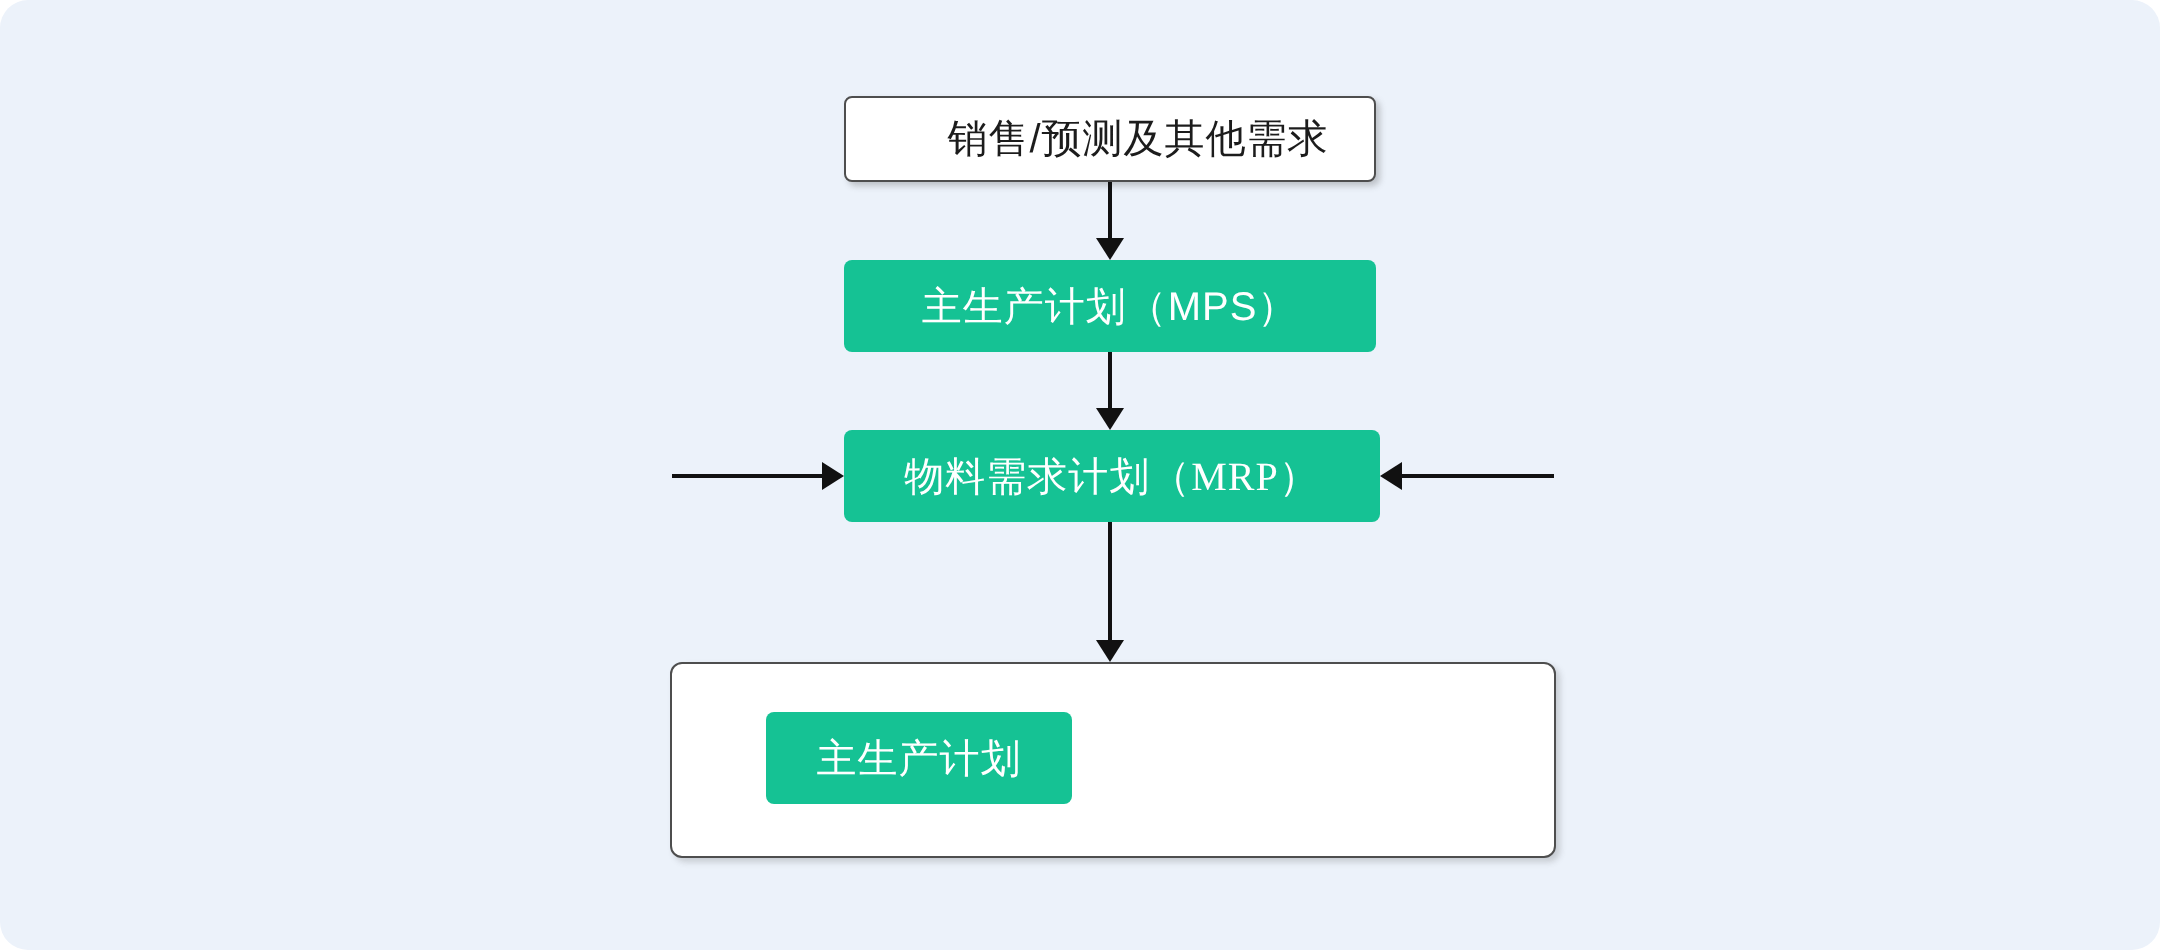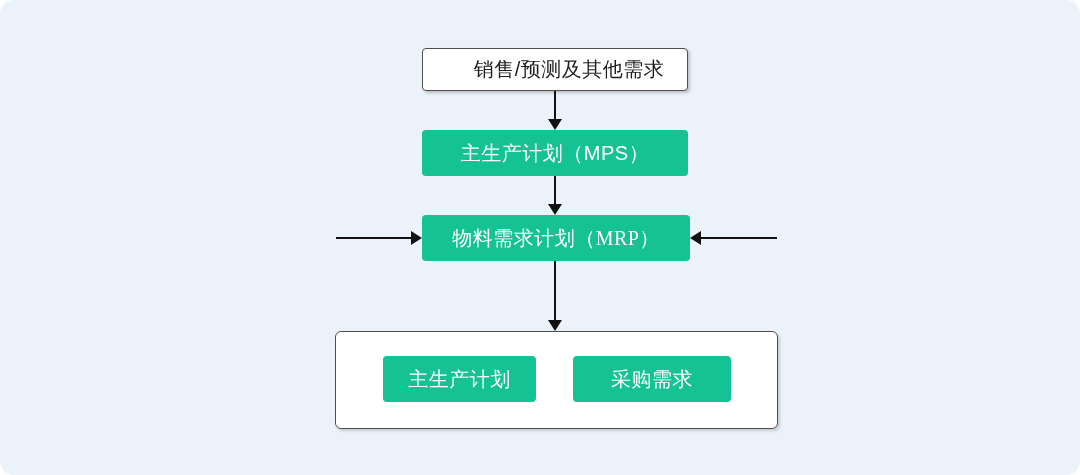--- a/index.html
+++ b/index.html
@@ -135,17 +135,14 @@
 
   <div class="arrow-line v" id="arr3-line"></div>
   <div class="arrow-head down" id="arr3-head"></div>
 
   <div class="group-box" id="group-output"></div>
 
   <div class="node green" id="node-production">
     <span>主生产计划</span>
   </div>
 
-  <div class="node green" id="node-purchase">
-    <span>采购需求</span>
-  </div>
 
 </div>
 
 </body></html>

